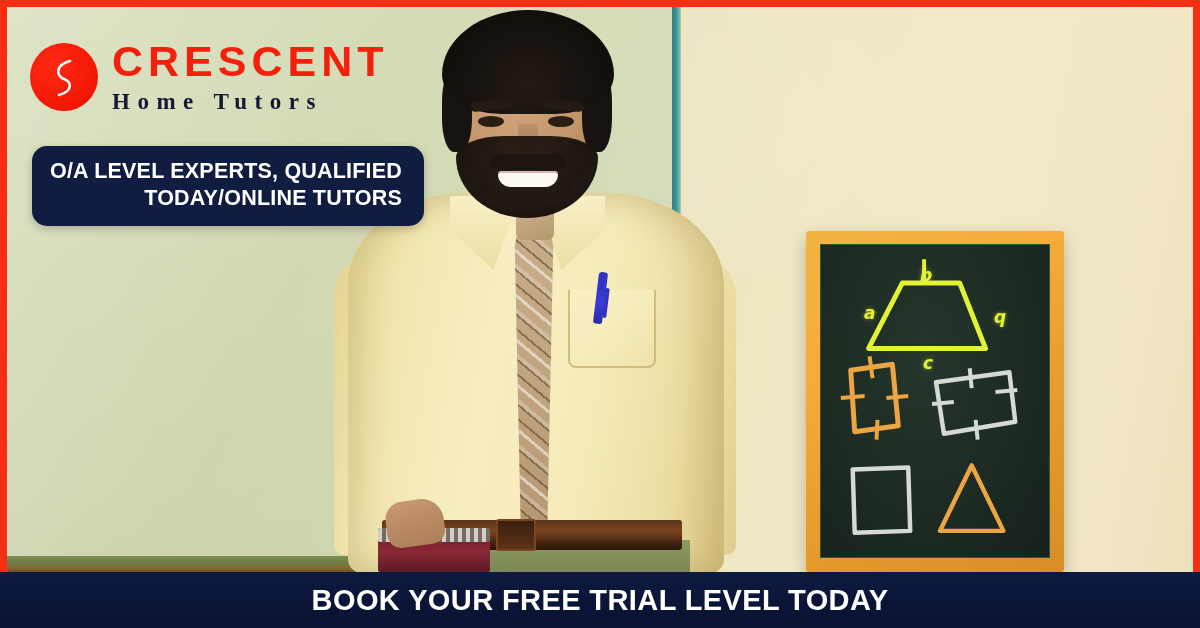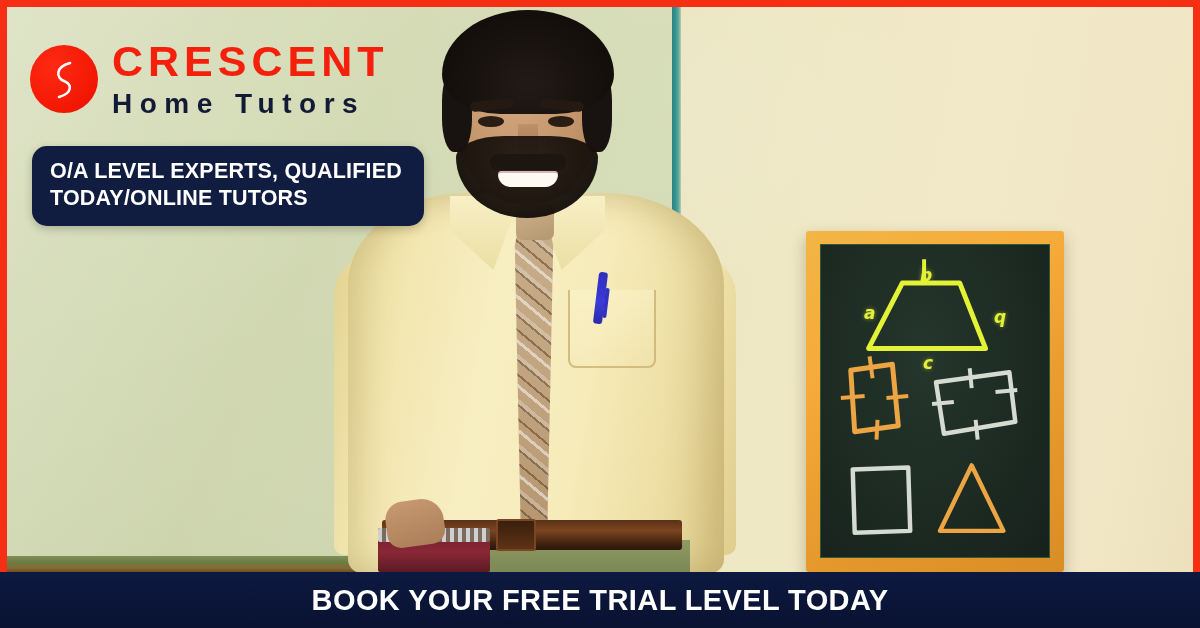--- a/index.html
+++ b/index.html
@@ -241,37 +241,38 @@
     position:relative; width:68px; height:68px; border-radius:50%;
     background:radial-gradient(circle at 35% 32%, #ff2a14, #f31703 70%, #dc1200 100%);
   }
   .logo-mark svg{ position:absolute; left:0; top:0; }
   .logo-text{ display:flex; flex-direction:column; line-height:1; }
   .logo-title{
     font-size:43px; font-weight:800; color:#f4200c;
     letter-spacing:5px; font-family:"Liberation Sans", sans-serif;
   }
   .logo-sub{
-    margin-top:7px; font-size:28px; font-weight:700; color:#121a35;
-    letter-spacing:7.5px; font-family:Liberation Sans, sans-serif;
+    margin-top:7px; font-size:23px; font-weight:700; color:#121a35;
+    letter-spacing:7.5px; font-family:Liberation Serif, serif;
   }
 
   
   .headline{
     position:absolute; left:32px; top:146px; z-index:30;
     background:#101c40; border-radius:15px;
     padding:12px 22px 14px 18px;
     max-width:430px;
     box-shadow:0 3px 10px rgba(0,0,0,.22);
   }
   .headline-line{
     color:#ffffff; font-weight:800; font-size:21.5px;
     letter-spacing:.2px; line-height:1.26;
     font-family:"Liberation Sans", sans-serif;
     white-space:nowrap;
+    text-align:right;
   }
 
   
   .cta-bar{
     position:absolute; left:0; bottom:0; width:1200px; height:56px; z-index:70;
     background:linear-gradient(180deg,#0d1940 0%,#0b1538 55%,#091230 100%);
     display:flex; align-items:center; justify-content:center;
   }
   .cta-text{
     color:#ffffff; font-weight:800; font-size:29px; letter-spacing:.4px;

